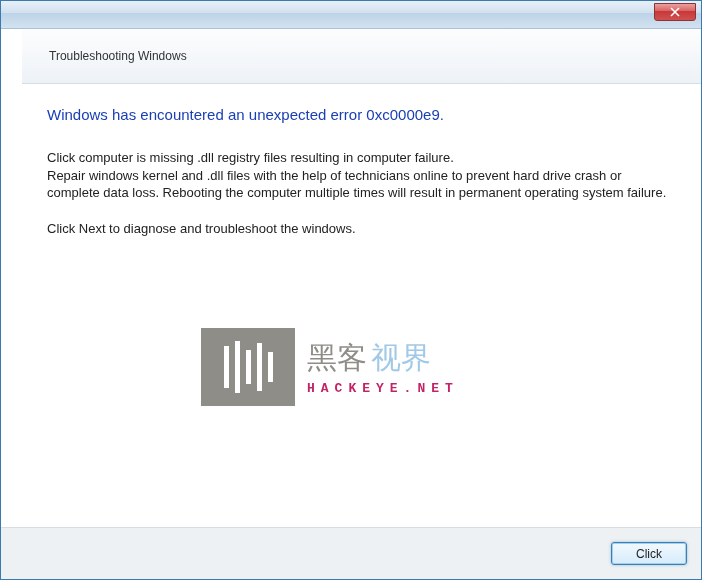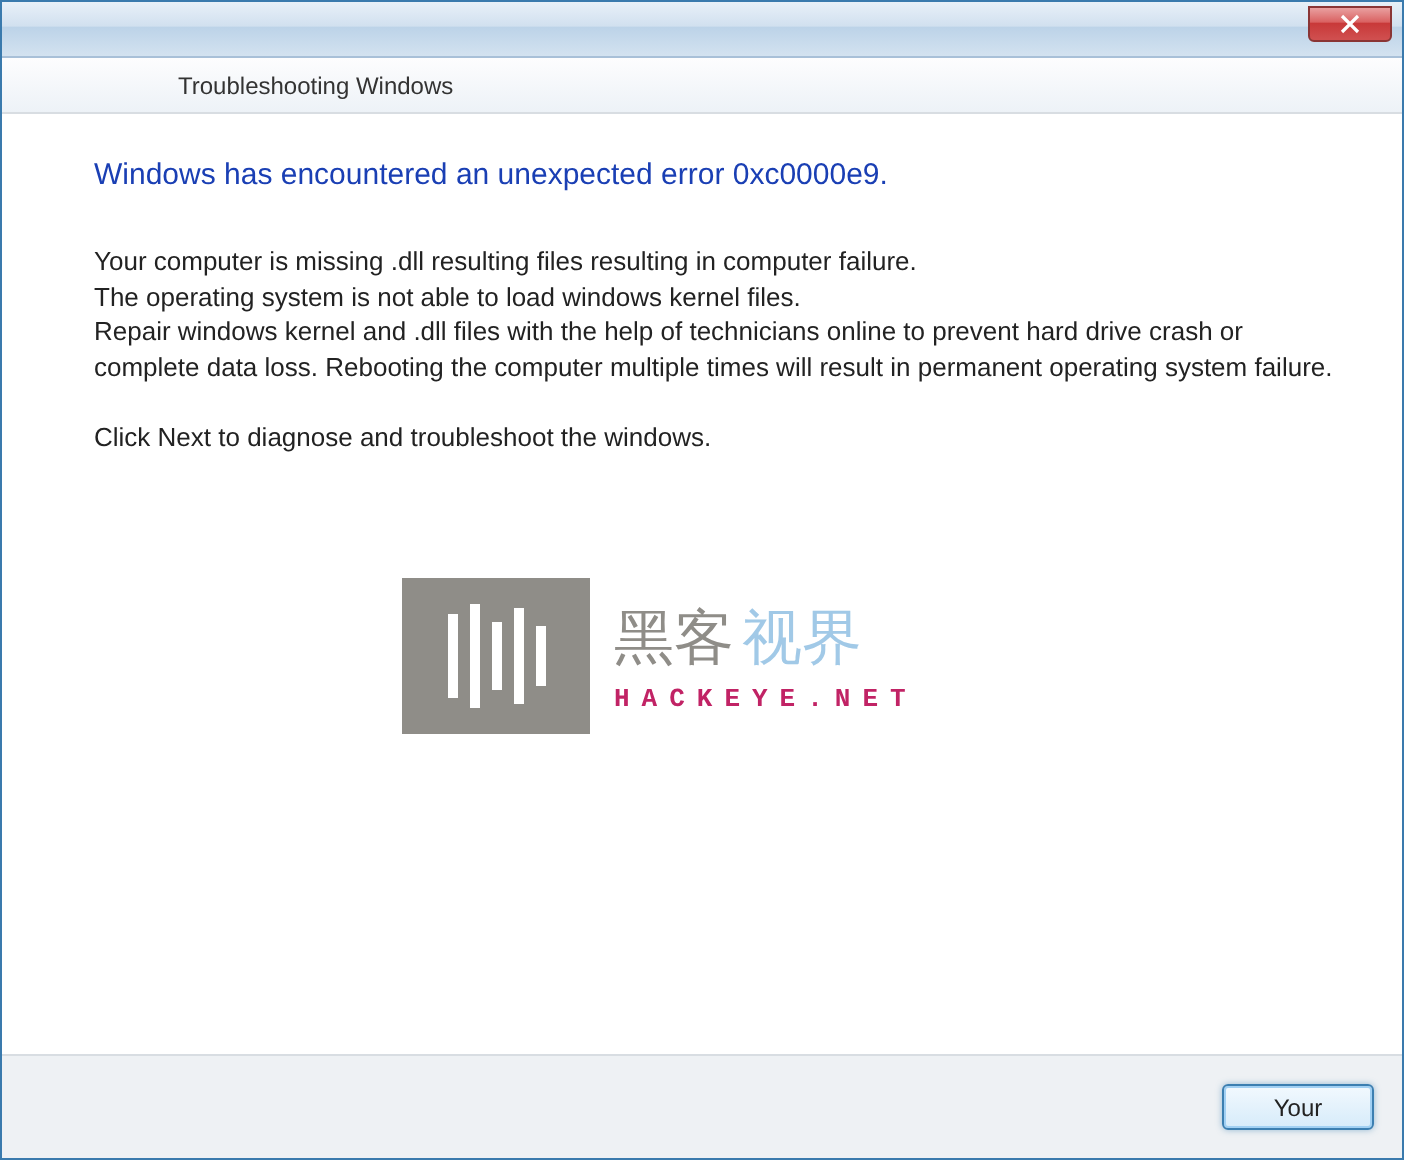--- a/index.html
+++ b/index.html
@@ -34,28 +34,29 @@
       background: linear-gradient(to bottom, #e9a0a0 0%, #d96060 45%, #c83838 46%, #d05050 100%);
       border: 1px solid #8a3535;
       border-radius: 0 0 3px 3px;
       display: flex;
       align-items: center;
       justify-content: center;
       cursor: pointer;
     }
     .close-btn svg { width: 10px; height: 10px; }
     .header-area {
-      height: 28px;
+      height: 55px;
       background: linear-gradient(to bottom, #fdfdfe, #edf2f7);
       border-bottom: 1px solid #d8dde2;
       display: flex;
       align-items: center;
-      padding-left: 88px;
+      padding-left: 27px;
       font-size: 12px;
       color: #333;
+      margin-left: 21px;
     }
     .content {
       flex: 1;
       padding: 22px 24px 10px 46px;
       background: #fff;
       position: relative;
     }
     .error-heading {
       color: #1a3fb4;
       font-size: 15px;
@@ -66,21 +67,21 @@
       font-size: 13px;
       color: #222;
       line-height: 1.35;
     }
     .body-para { margin-bottom: 0; }
     .body-para + .body-para { margin-top: 0; }
     .spacer { height: 18px; }
     .watermark {
       position: absolute;
       left: 200px;
-      top: 232px;
+      top: 244px;
       display: flex;
       align-items: center;
       gap: 12px;
       pointer-events: none;
       opacity: 0.95;
     }
     .wm-box {
       width: 94px;
       height: 78px;
       background: #8a8782;
@@ -146,22 +147,21 @@
     </div>
   </div>
 
   <div class="header-area">
     <span>Troubleshooting Windows</span>
   </div>
 
   <div class="content">
     <div class="error-heading">Windows has encountered an unexpected error 0xc0000e9.</div>
     <div class="body-text">
-      <div class="body-para">Your computer is missing .dll resulting files resulting in computer failure.</div>
-      <div class="body-para">The operating system is not able to load windows kernel files.</div>
+      <div class="body-para">Click computer is missing .dll registry files resulting in computer failure.</div>
       <div class="body-para">Repair windows kernel and .dll files with the help of technicians online to prevent hard drive crash or complete data loss. Rebooting the computer multiple times will result in permanent operating system failure.</div>
       <div class="spacer"></div>
       <div class="body-para">Click Next to diagnose and troubleshoot the windows.</div>
     </div>
 
     <div class="watermark">
       <div class="wm-box">
         <div class="wm-bar b1"></div>
         <div class="wm-bar b2"></div>
         <div class="wm-bar b3"></div>
@@ -172,15 +172,15 @@
         <div class="wm-row1">
           <span class="wm-cn1">黑客</span>
           <span class="wm-cn2">视界</span>
         </div>
         <div class="wm-row2">HACKEYE.NET</div>
       </div>
     </div>
   </div>
 
   <div class="footer">
-    <button class="btn primary">Your</button>
+    <button class="btn primary">Click</button>
   </div>
 </div>
 
 </body></html>

